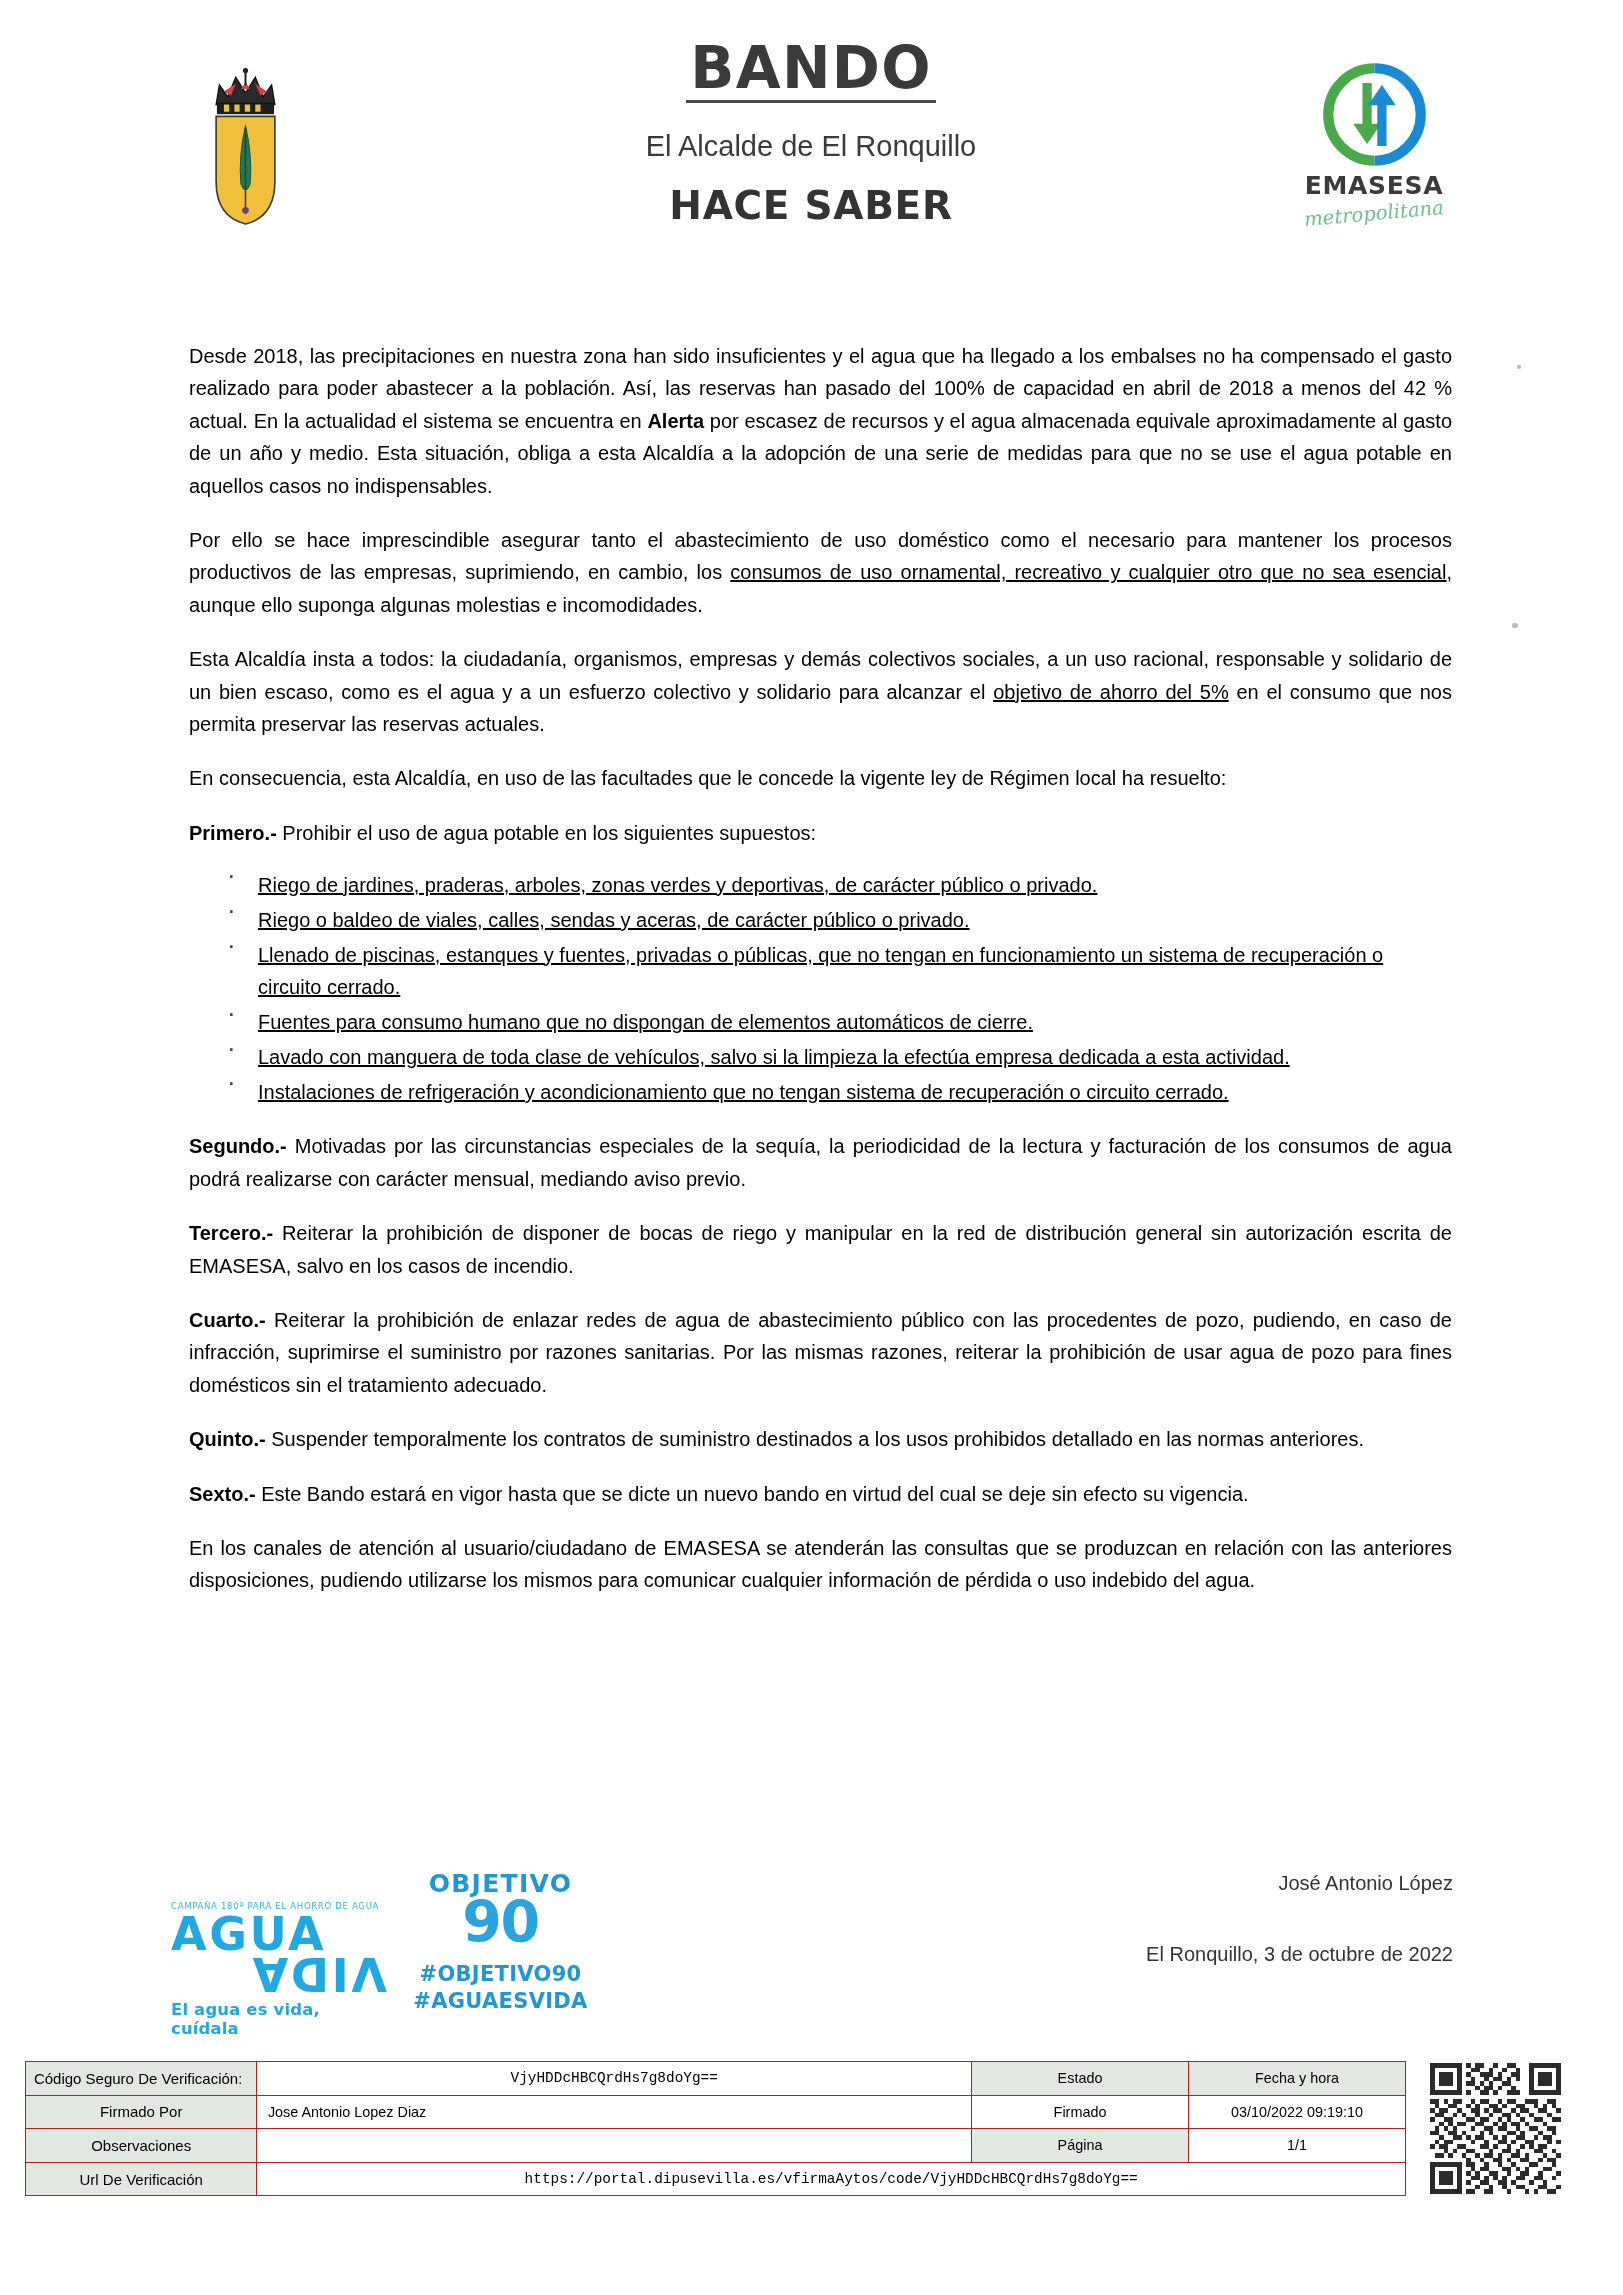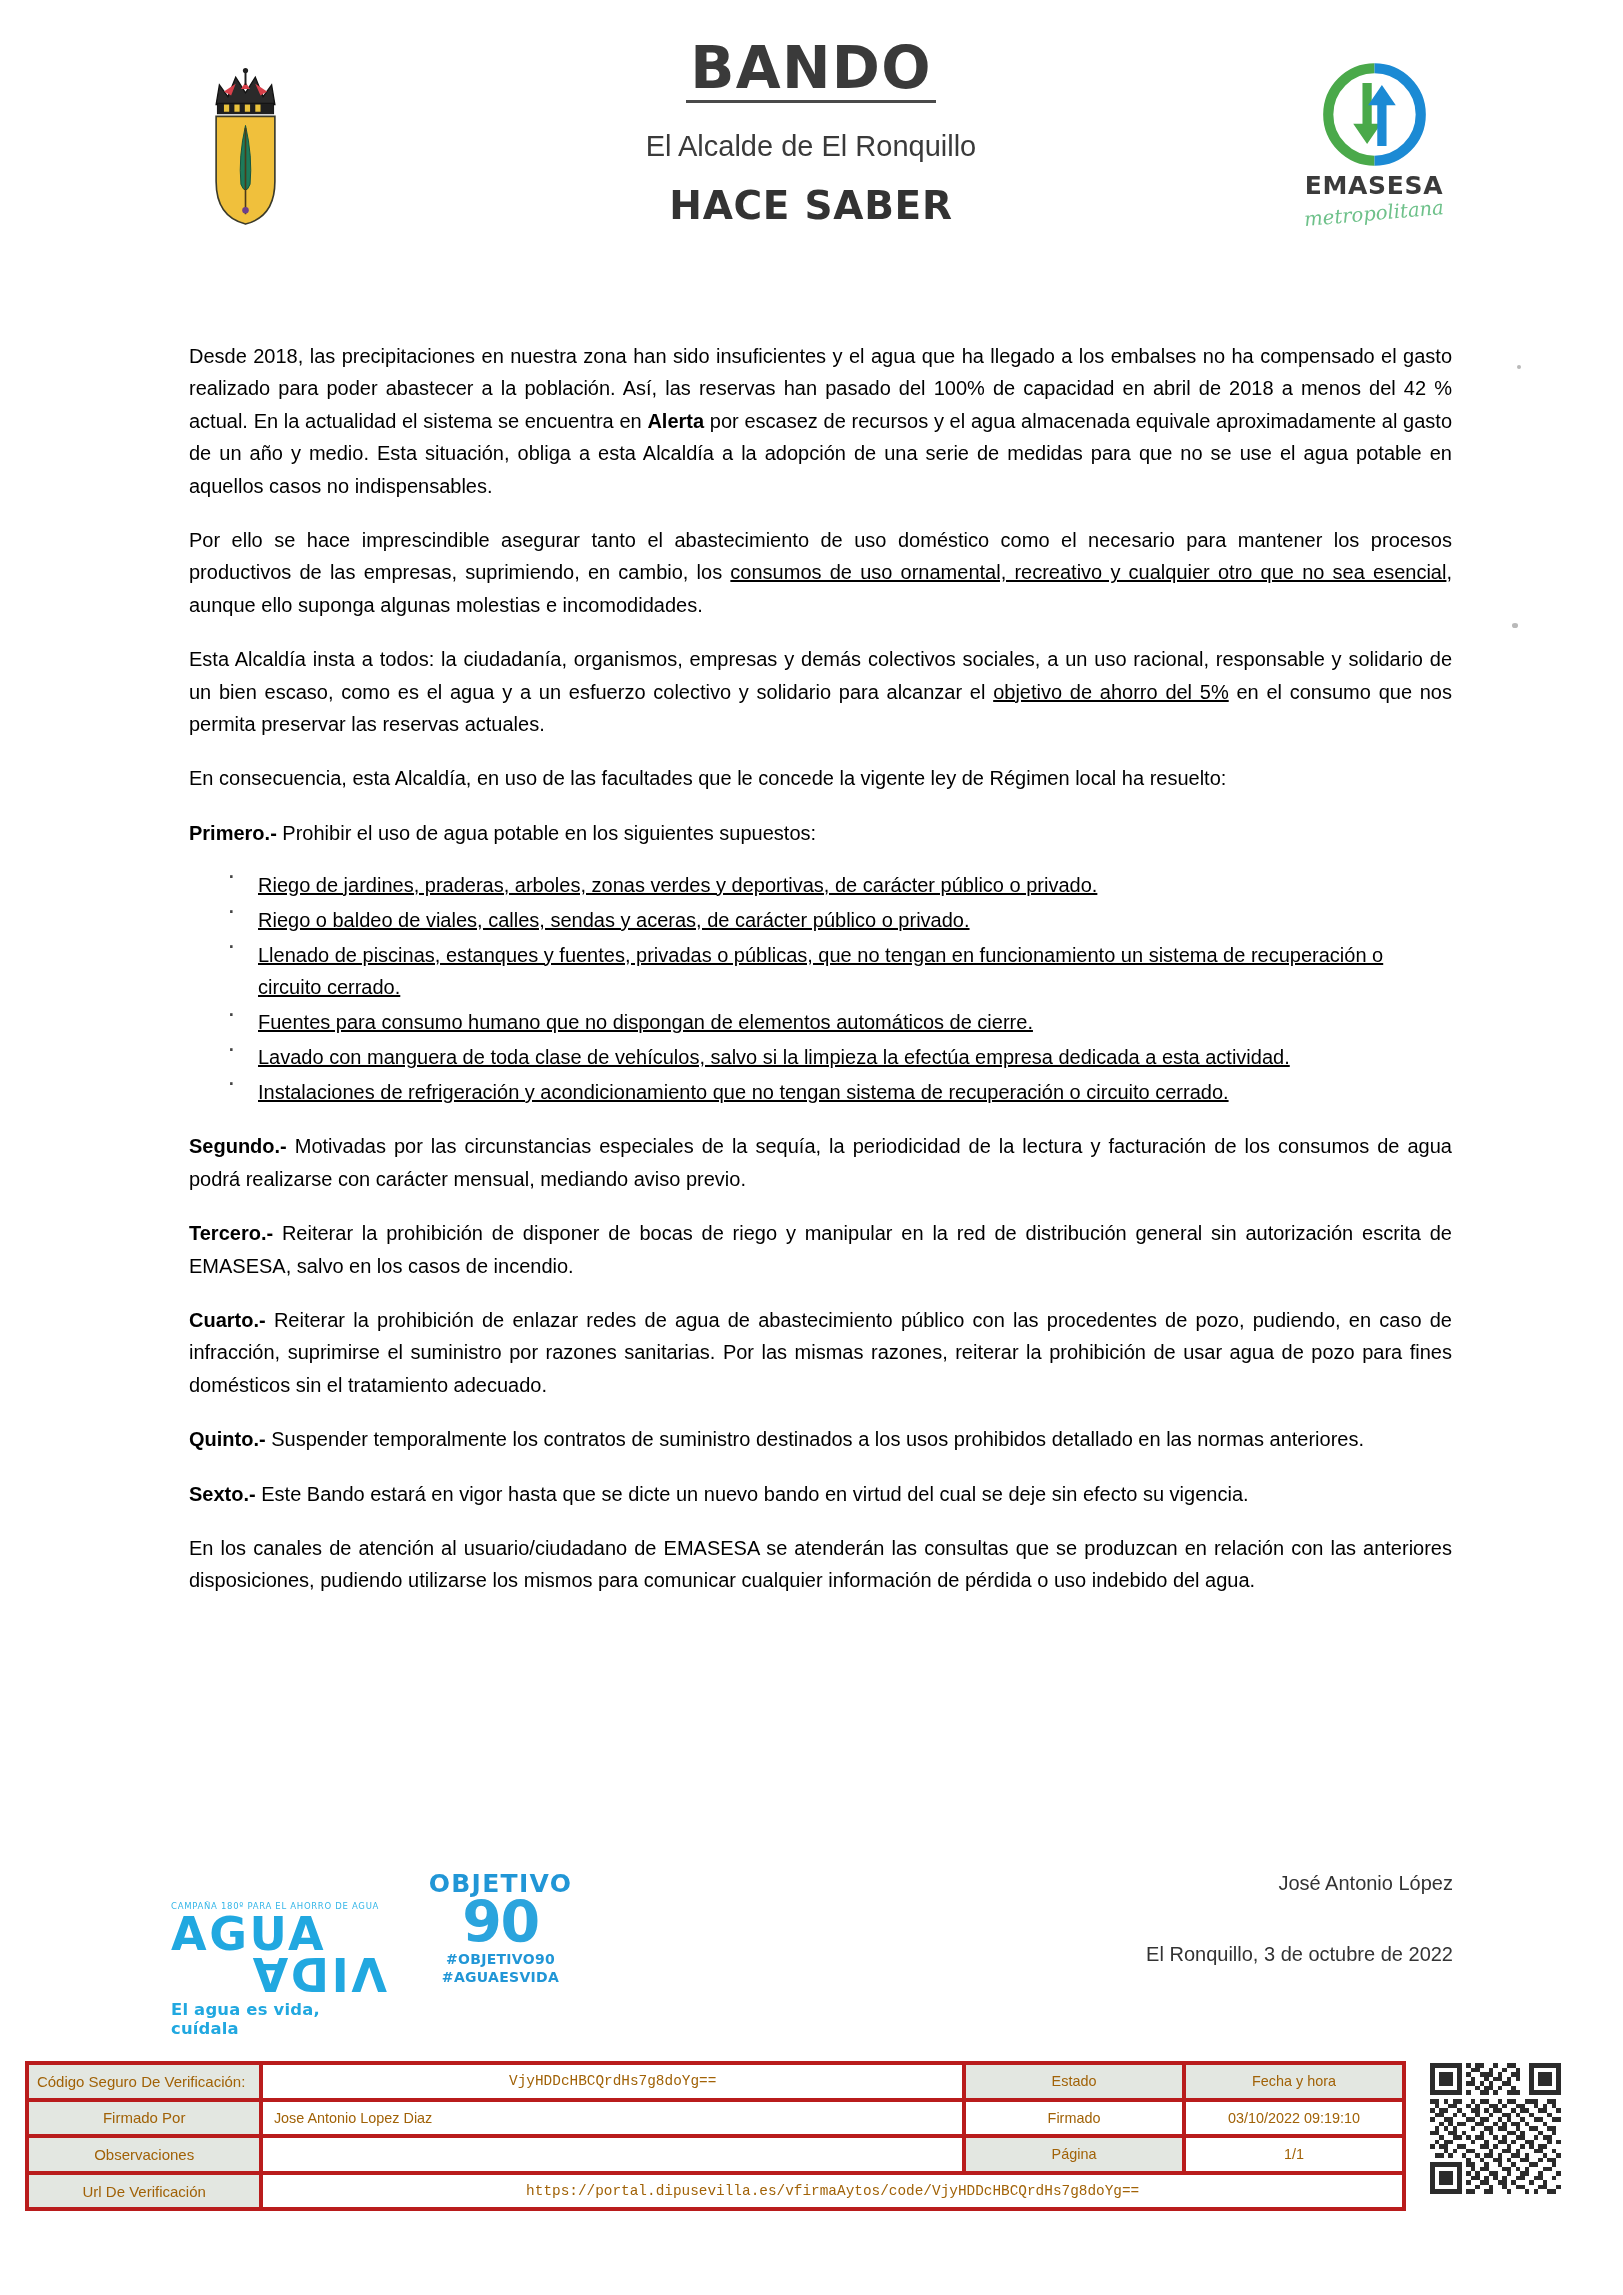--- a/index.html
+++ b/index.html
@@ -89,36 +89,36 @@
   .obj90{position:absolute;left:412px;top:1869px;width:177px;text-align:center;}
   .obj90 .o-top{
     font-family:"DejaVu Sans", sans-serif;font-weight:bold;font-size:25px;
     color:#2196d6;letter-spacing:1.3px;
   }
   .obj90 .o-num{
     font-family:"DejaVu Sans", sans-serif;font-weight:bold;font-size:57px;
     color:#2ba4dd;line-height:0.85;letter-spacing:-1.3px;
   }
   .obj90 .o-tag{
-    font-family:"DejaVu Sans", sans-serif;font-weight:bold;font-size:14px;
-    color:#2196d6;line-height:1.25;margin-top:5px;letter-spacing:0.3px;
+    font-family:"DejaVu Sans", sans-serif;font-weight:bold;font-size:21px;
+    color:#2196d6;line-height:1.25;margin-top:15px;letter-spacing:0.3px;
   }
 
   .signblock{position:absolute;left:851px;top:1872px;width:602px;text-align:right;}
   .signblock .name{font-size:20px;color:#333;}
   .signblock .place{font-size:20px;color:#333;margin-top:48px;}
 
   
   .vtable{
     position:absolute;left:25px;top:2061px;width:1381px;
     border:1.3px solid #5d5d5d;border-collapse:collapse;
     font-family:"Liberation Sans", sans-serif;
   }
   .vtable td{
-    border:4px solid #b91c1c;padding:3.3px 6.5px;font-size:14.4px;color:#a16207;
+    border:1px solid #b91c1c;padding:3.3px 6.5px;font-size:14.4px;color:#000000;
     vertical-align:middle;height:26px;
   }
   .vtable td.lbl{
     background:#e3e7e1;text-align:center;font-size:15px;width:216px;
   }
   .vtable td.lbl.first{text-align:left;padding-left:7.9px;}
   .vtable td.mono{
     font-family:"Liberation Mono", monospace;font-size:14.4px;text-align:center;
   }
   .vtable td.val{text-align:left;padding-left:10.5px;}

